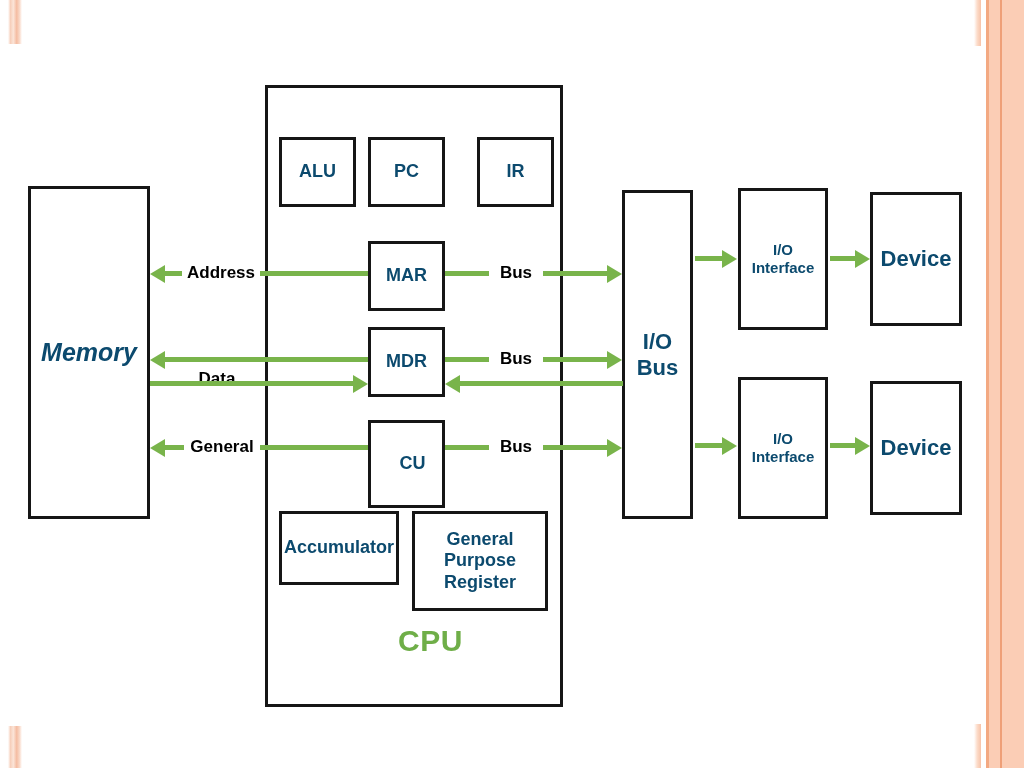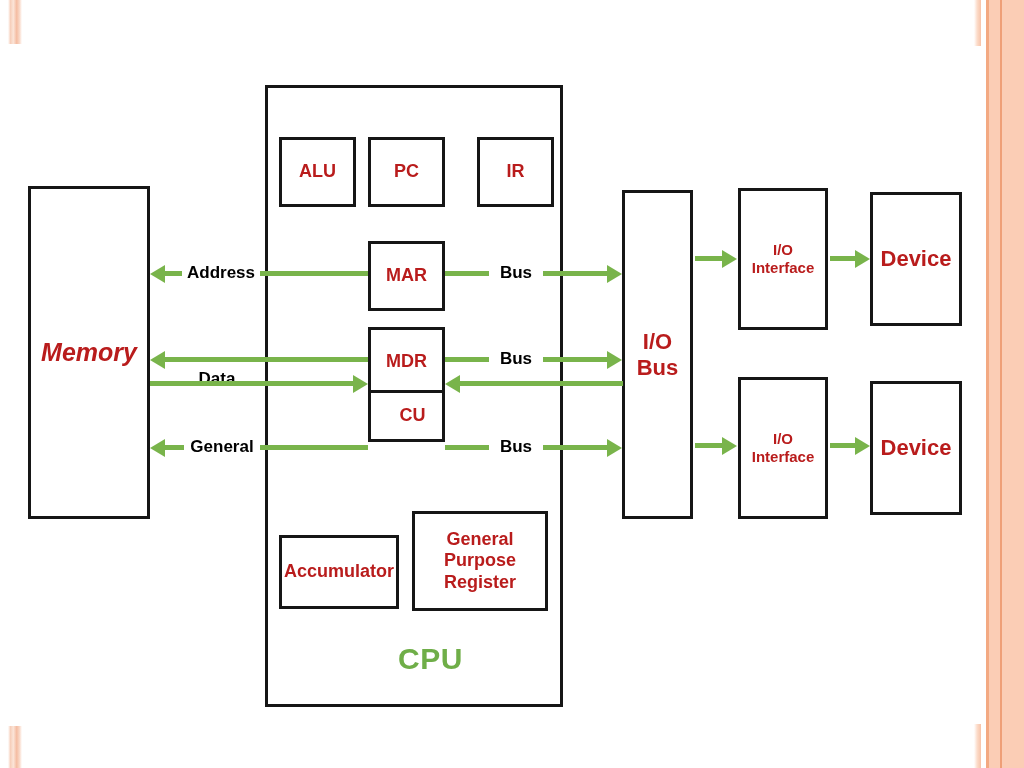--- a/index.html
+++ b/index.html
@@ -46,21 +46,21 @@
   
   .box {
     position: absolute;
     box-sizing: border-box;
     border: 3px solid #161616;
     background: #ffffff;
     display: flex;
     align-items: center;
     justify-content: center;
     text-align: center;
-    color: #b91c1c;
+    color: #0c4a6e;
     line-height: 1.18;
   }
   .box.outer {
     border-width: 3px;
   }
   .lbl-xl   { font-size: 25px; font-weight: bold; font-style: italic; }
   .lbl-lg   { font-size: 22px; font-weight: bold; }
   .lbl-md   { font-size: 18px; font-weight: bold; }
   .lbl-io   { font-size: 15px; font-weight: bold; }
 
@@ -135,34 +135,34 @@
   <div class="box lbl-md" style="left:457px; top:137px; width:77px; height:70px;margin-left:20px;">
     <span>IR</span>
   </div>
 
   <div class="box lbl-md" style="left:368px; top:327px; width:77px; height:70px;">
     <span>MDR</span>
   </div>
   <div class="box lbl-md" style="left:368px; top:241px; width:77px; height:70px;">
     <span>MAR</span>
   </div>
-  <div class="box lbl-md" style="left:368px; top:390px; width:77px; height:52px;padding-left:12px;">
+  <div class="box lbl-md" style="left:368px; top:420px; width:77px; height:88px;padding-left:12px;">
     <span>CU</span>
   </div>
 
-  <div class="box lbl-md" style="left:279px; top:511px; width:120px; height:74px;margin-top:24px;">
+  <div class="box lbl-md" style="left:279px; top:511px; width:120px; height:74px;">
     <span>Accumulator</span>
   </div>
   <div class="box lbl-md" style="left:412px; top:511px; width:136px; height:100px; flex-direction:column;">
     <span>General</span>
     <span>Purpose</span>
     <span>Register</span>
   </div>
 
-  <div class="cpu-caption" style="left:398px; top:642px;">CPU</div>
+  <div class="cpu-caption" style="left:398px; top:624px;">CPU</div>
 
   <div class="box lbl-lg" style="left:622px; top:190px; width:71px; height:329px; flex-direction:column;">
     <span>I/O</span>
     <span>Bus</span>
   </div>
 
   <div class="box lbl-io" style="left:738px; top:188px; width:90px; height:142px; flex-direction:column;">
     <span>I/O</span>
     <span>Interface</span>
   </div>

